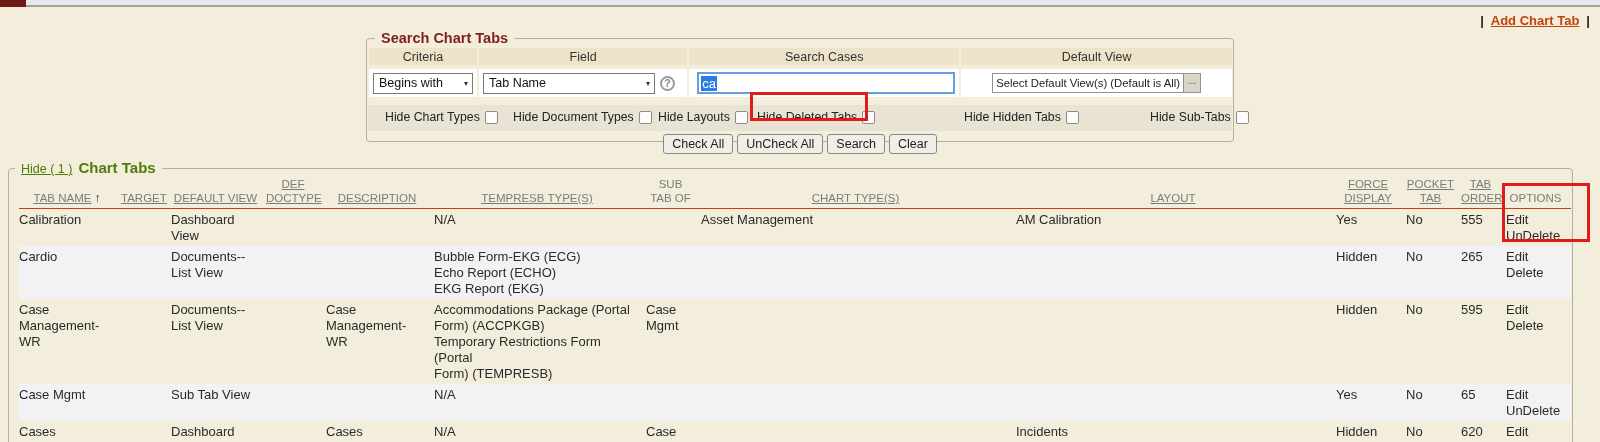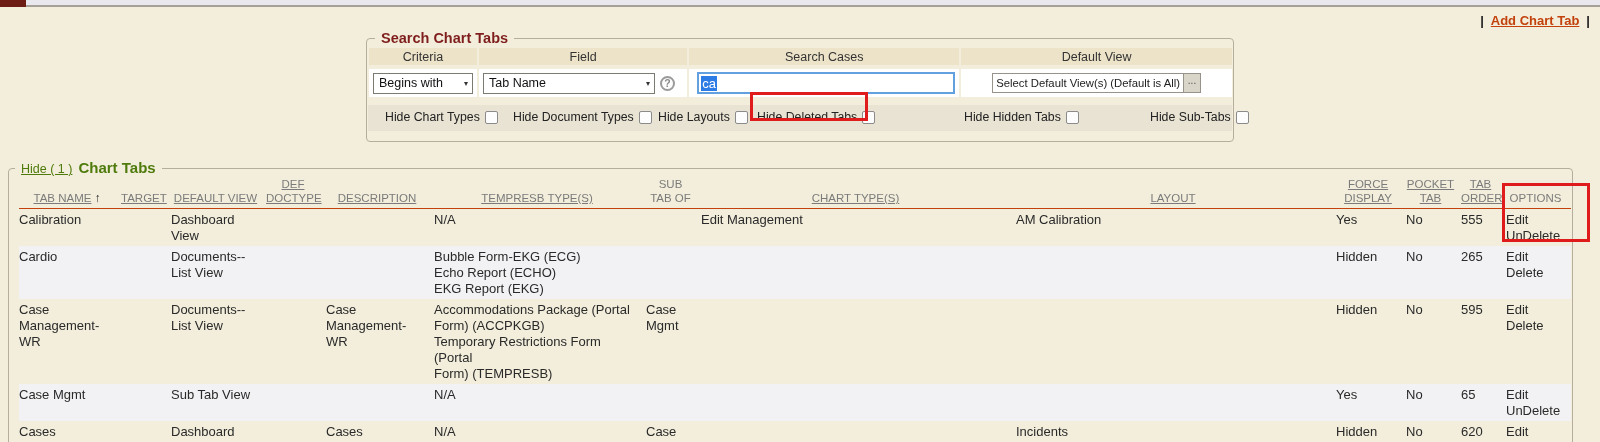--- a/index.html
+++ b/index.html
@@ -145,20 +145,26 @@
         <div class="cb-group" style="left: 596px;">
           <span>Hide Hidden Tabs</span>
           <span class="cb-box"></span>
         </div>
         <div class="cb-group" style="left: 739px; margin-left: 43px;">
           <span>Hide Sub-Tabs</span>
           <span class="cb-box"></span>
         </div>
       </div>
 
+    <div class="btn-row" id="btn-row">
+        <button class="btn">Check All</button>
+        <button class="btn">UnCheck All</button>
+        <button class="btn">Search</button>
+        <button class="btn">Clear</button>
+      </div>
   </div>
 
   <div class="panel" id="tabs-panel">
     <div class="tabs-legend">
       <a class="hide-link">Hide ( 1 )</a><span class="tabs-title">Chart Tabs</span>
     </div>
 
     <table class="tabs">
       <colgroup id="tabs-cols">
           <col style="width: 102px;">
@@ -200,21 +206,21 @@
       <tbody id="tabs-body">
           <tr>
             <td>Calibration</td>
             <td></td>
             <td>Dashboard
 View</td>
             <td></td>
             <td></td>
             <td>N/A</td>
             <td></td>
-            <td>Edit Management</td>
+            <td>Asset Management</td>
             <td>AM Calibration</td>
             <td>Yes</td>
             <td>No</td>
             <td>555</td>
             <td>Edit UnDelete</td>
           </tr>
           <tr class="stripe">
             <td>Cardio</td>
             <td></td>
             <td>Documents--

